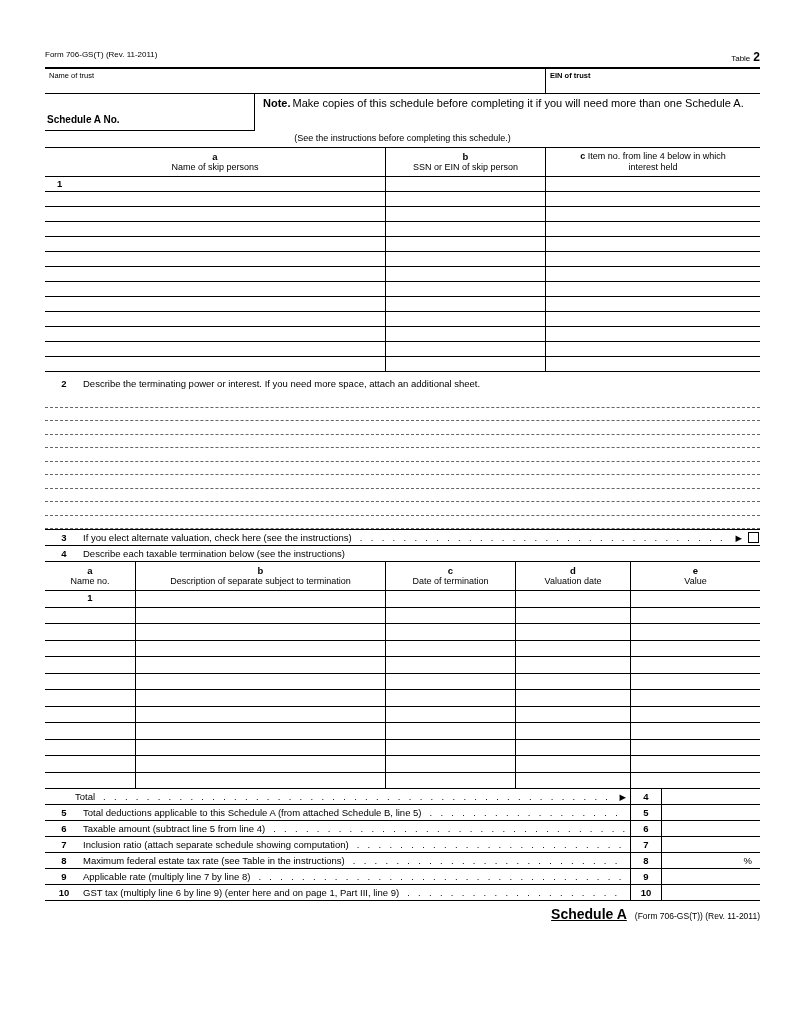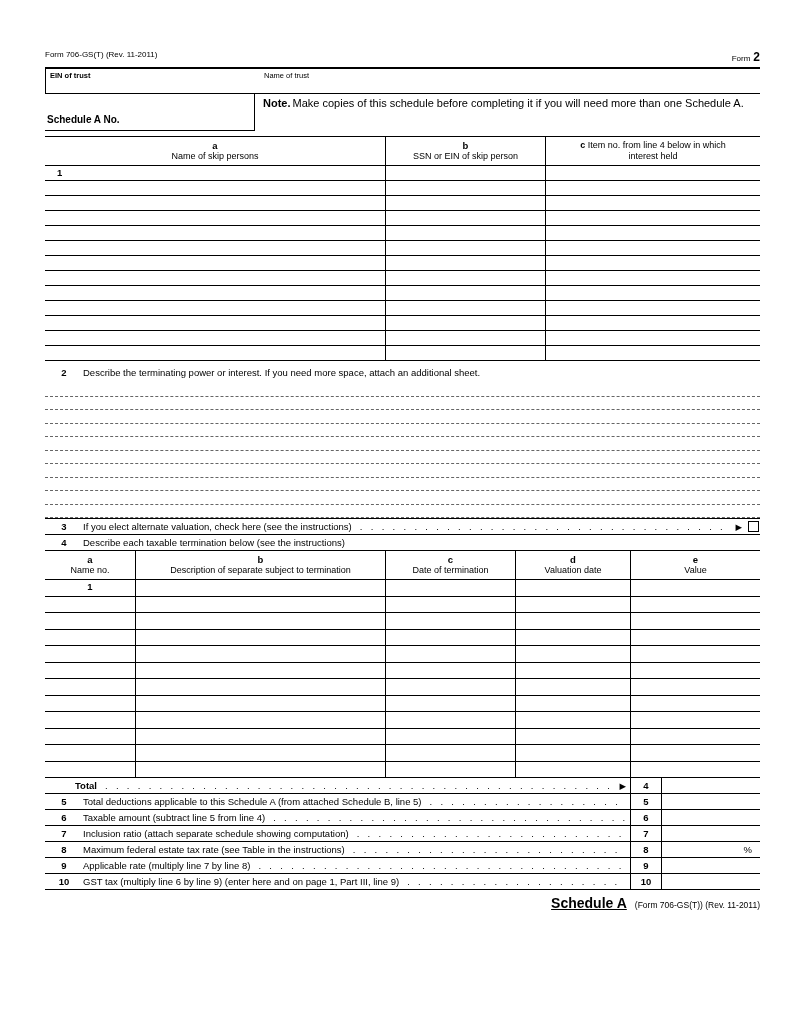--- a/index.html
+++ b/index.html
@@ -66,57 +66,58 @@
   .dots { flex:1; overflow:hidden; white-space:pre; font-size:9.5px; margin:0 5px 0 8px; letter-spacing:1px; }
   .arrow { font-size:8.5px; flex:none; margin-right:4px; }
   .checkbox { width:11px; height:11px; border:1px solid #000; flex:none; margin:0 1px 0 2px; background:#fff; }
 
   
   .bottom-line { display:flex; align-items:stretch; height:16px; border-bottom:1px solid #000; font-size:9.5px; }
   .bl-left { flex:1; display:flex; align-items:center; overflow:hidden; }
   .bl-numbox { width:32px; border-left:1px solid #000; border-right:1px solid #000;
     display:flex; align-items:center; justify-content:center; font-weight:bold; flex:none; }
   .bl-amount { width:98px; display:flex; align-items:center; justify-content:flex-end; padding-right:8px; flex:none; }
-  .total-label { font-weight:bold; margin-left:30px; }
+  .total-label { font-weight:normal; margin-left:30px; }
 
   
   .form-footer { text-align:right; font-size:8.5px; padding-top:5px; }
   .form-footer .bold { font-size:14px; margin-right:8px;text-decoration:underline; }
 </style>
 </head>
 <body>
 
 <div class="page">
 
   <div class="top-header">
     <span class="form-id">Form 706-GS(T) (Rev. 11-2011)</span>
     <span class="page-ind">
-      <span>Form</span><span class="pnum">2</span>
+      <span>Table</span><span class="pnum">2</span>
     </span>
   </div>
 
   <div class="trust-row">
+    <div class="trust-cell trust-name-cell">
+      <span>Name of trust</span>
+    </div>
     <div class="trust-cell trust-ein-cell">
       <span>EIN of trust</span>
-    </div>
-    <div class="trust-cell trust-name-cell">
-      <span>Name of trust</span>
     </div>
   </div>
 
   <div class="schedule-row">
     <div class="schedule-no-cell">
       <span>Schedule A No.</span>
     </div>
     <div class="note-cell">
       <span class="bold">Note.</span><span>Make copies of this schedule before completing it if you will need more than one Schedule A.</span>
     </div>
   </div>
 
   <div class="title-block">
+    <div class="sched-sub">(See the instructions before completing this schedule.)</div>
   </div>
 
   <div class="t1">
     <div class="t-grid t1-cols thead">
       <div class="hcell">
         <span class="letter">a</span>
         <span>Name of skip persons</span>
       </div>
       <div class="hcell">
         <span class="letter">b</span>

